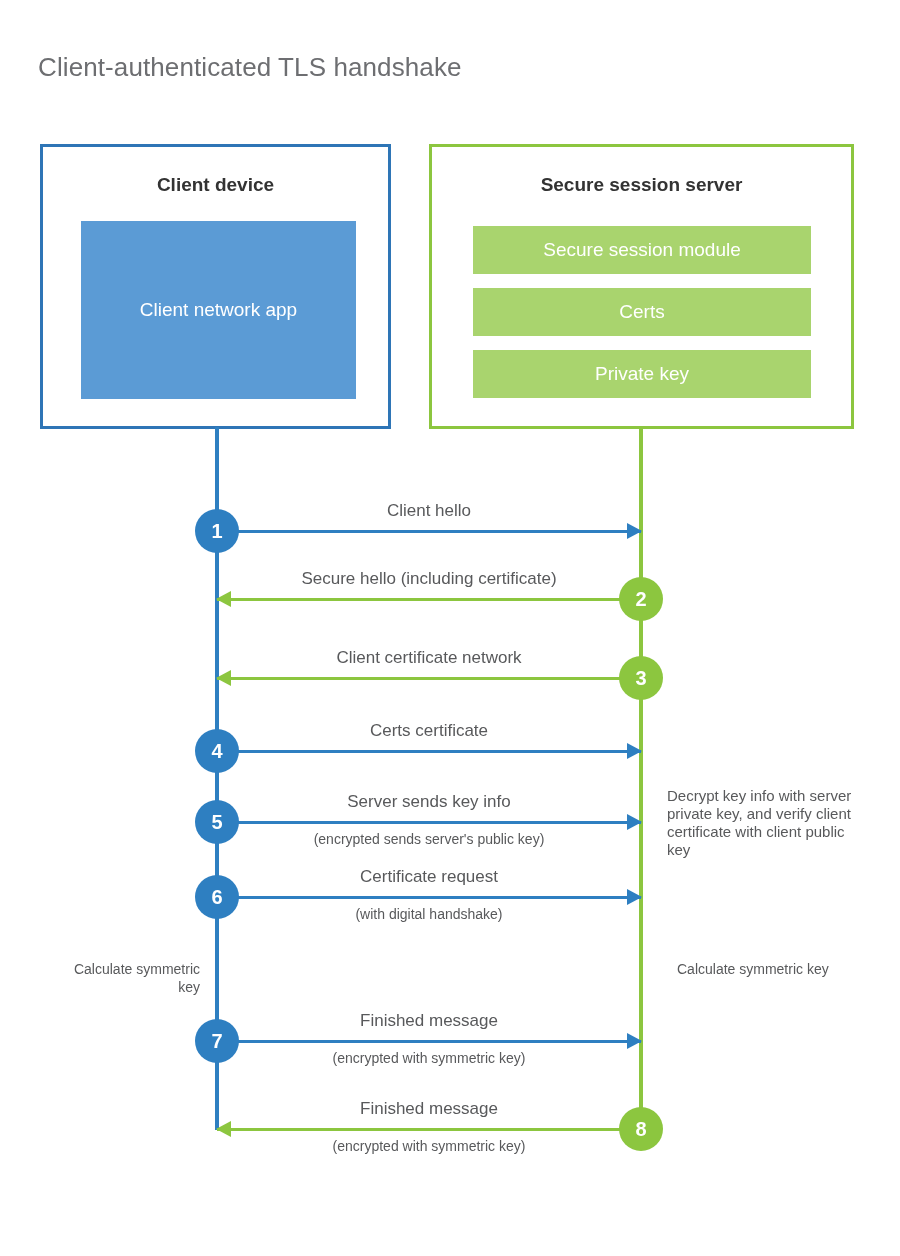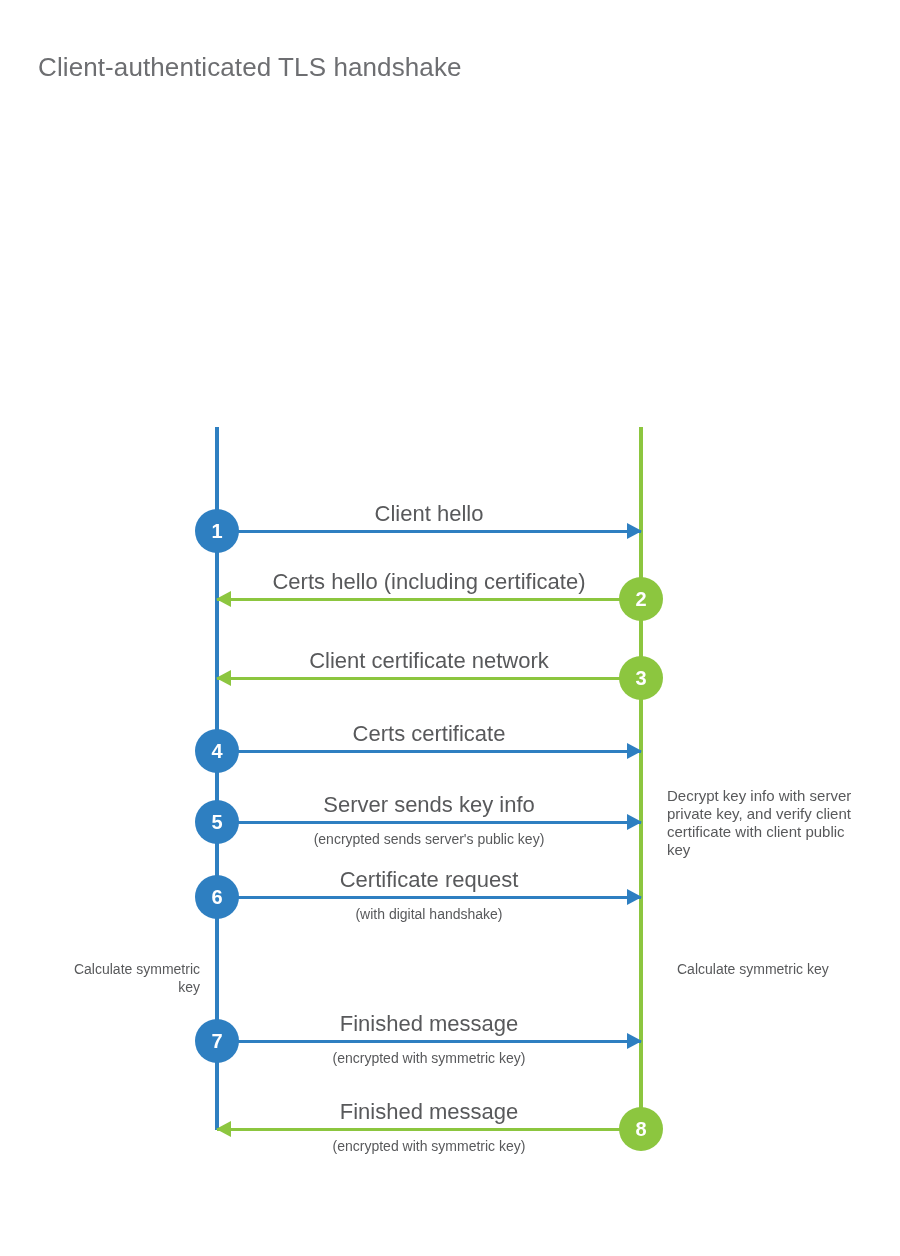--- a/index.html
+++ b/index.html
@@ -150,21 +150,21 @@
   .arrowhead.to-left {
     left: 216px;
     border-right: 15px solid #8cc63f;
   }
 
   .msg-label {
     position: absolute;
     left: 217px;
     width: 424px;
     text-align: center;
-    font-size: 22px;
+    font-size: 17px;
     color: #58595b;
     top: -30px;
     white-space: nowrap;
   }
   .msg-sublabel {
     position: absolute;
     left: 217px;
     width: 424px;
     text-align: center;
     font-size: 14px;
@@ -220,34 +220,44 @@
     line-height: 18px;
   }
 </style>
 </head>
 <body>
 
 <div id="diagram">
 
   <div class="page-title">Client-authenticated TLS handshake</div>
 
-
+  <div class="actor-box" id="client-box">
+    <div class="actor-title">Client device</div>
+    <div id="client-app">Client network app</div>
+  </div>
+
+  <div class="actor-box" id="server-box">
+    <div class="actor-title">Secure session server</div>
+    <div class="server-bar" id="server-bar-0">Secure session module</div>
+    <div class="server-bar" id="server-bar-1">Certs</div>
+    <div class="server-bar" id="server-bar-2">Private key</div>
+  </div>
 
   <div class="lifeline" id="lifeline-client"></div>
   <div class="lifeline" id="lifeline-server"></div>
 
   <div class="message" style="top:507px">
     <div class="msg-label">Client hello</div>
     <div class="msg-line blue"></div>
     <div class="arrowhead to-right"></div>
   </div>
   <div class="step-circle blue" style="top:485px">1</div>
 
   <div class="message" style="top:575px">
-    <div class="msg-label">Certs hello (including certificate)</div>
+    <div class="msg-label">Secure hello (including certificate)</div>
     <div class="msg-line green"></div>
     <div class="arrowhead to-left"></div>
   </div>
   <div class="step-circle green" style="top:553px">2</div>
 
   <div class="message" style="top:654px">
     <div class="msg-label">Client certificate network</div>
     <div class="msg-line green"></div>
     <div class="arrowhead to-left"></div>
   </div>

